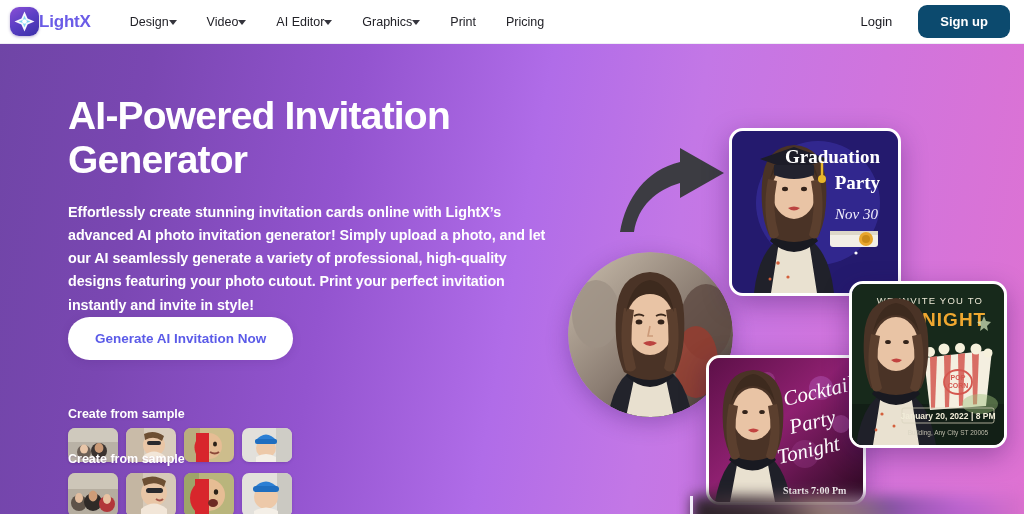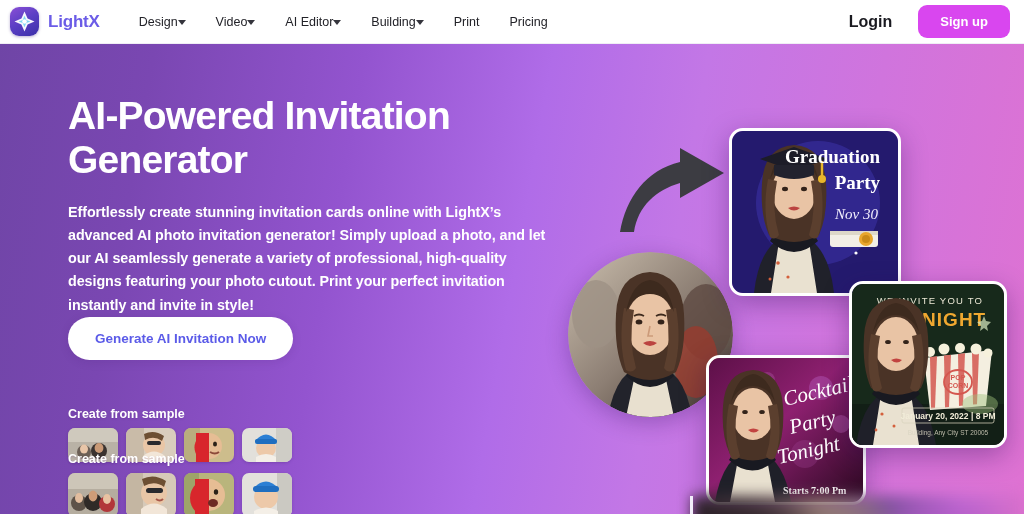--- a/index.html
+++ b/index.html
@@ -14,21 +14,21 @@
   
   .header {
     position: absolute; top: 0; left: 0;
     width: 1024px; height: 44px;
     background: #ffffff;
     display: flex; align-items: center;
     padding: 0 14px 0 10px;
     z-index: 40;
     border-bottom: 1px solid #f0eef5;
   }
-  .brand { display: flex; align-items: center; gap: 9px; margin-right: 24px; }
+  .brand { display: flex; align-items: center; gap: 0; margin-right: 24px; }
   .logo-mark {
     width: 29px; height: 29px; border-radius: 9px;
     background: linear-gradient(150deg, #8a4fd6 0%, #5b3fc4 48%, #3b2fa8 100%);
     position: relative; flex: none;
     box-shadow: 0 1px 3px rgba(60,30,130,.35);
   }
   .logo-mark svg { position: absolute; top: 0; left: 0; }
   .brand-name {
     font-size: 17px; font-weight: 700; color: #6b5ce7;
     letter-spacing: -.2px;
@@ -38,23 +38,23 @@
     display: flex; align-items: center; gap: 0;
     font-size: 12.5px; color: #222228; font-weight: 500;
     padding: 7px 15px; white-space: nowrap; cursor: pointer;
   }
   .caret {
     width: 0; height: 0; border-left: 4px solid transparent;
     border-right: 4px solid transparent; border-top: 5px solid #35353d;
     display: inline-block; margin-top: 2px;
   }
   .header-right { margin-left: auto; display: flex; align-items: center; gap: 18px; }
-  .login-link { font-size: 16px; color: #1a1a20; font-weight: 700; cursor: pointer; padding: 6px 8px; }
+  .login-link { font-size: 13px; color: #1a1a20; font-weight: 400; cursor: pointer; padding: 6px 8px; }
   .signup-btn {
-    background: #d946ef; color: #fff; font-size: 13px; font-weight: 700;
+    background: #0c4a6e; color: #fff; font-size: 13px; font-weight: 700;
     border: none; border-radius: 9px; padding: 9px 22px; cursor: pointer;
   }
 
   
   .hero {
     position: absolute; top: 44px; left: 0;
     width: 1024px; height: 490px;
     background: linear-gradient(100deg,
         #6f45a6 0%, #7a47b2 14%, #9354cf 33%,
         #b06ce8 50%, #c377e6 64%, #d074dd 80%, #df72d2 100%);
@@ -150,21 +150,21 @@
       </div>
       <div class="nav-item">
         <span>Video</span>
         <i class="caret"></i>
       </div>
       <div class="nav-item">
         <span>AI Editor</span>
         <i class="caret"></i>
       </div>
       <div class="nav-item">
-        <span>Building</span>
+        <span>Graphics</span>
         <i class="caret"></i>
       </div>
       <div class="nav-item">
         <span>Print</span>
       </div>
       <div class="nav-item">
         <span>Pricing</span>
       </div>
     </nav>
 

